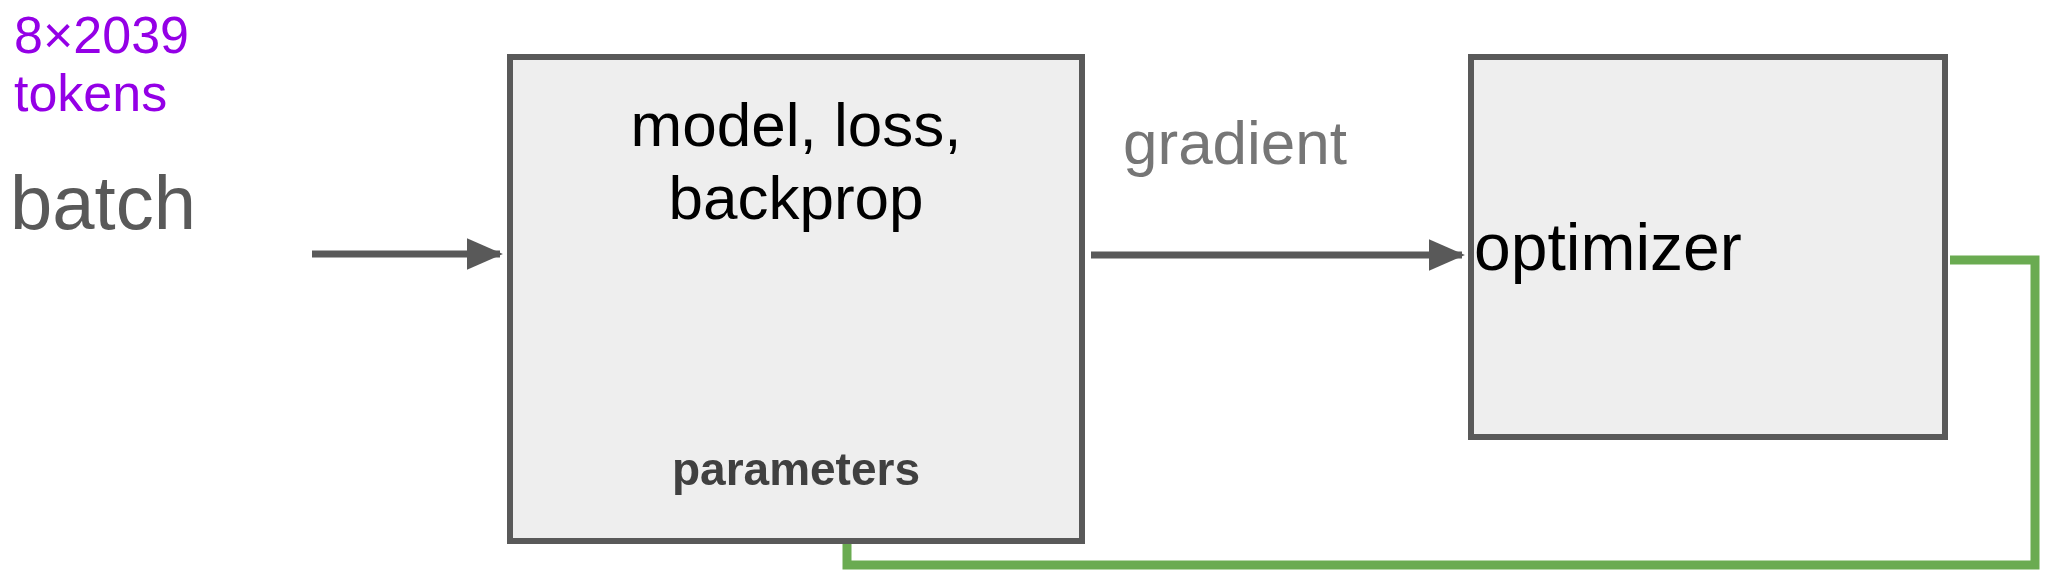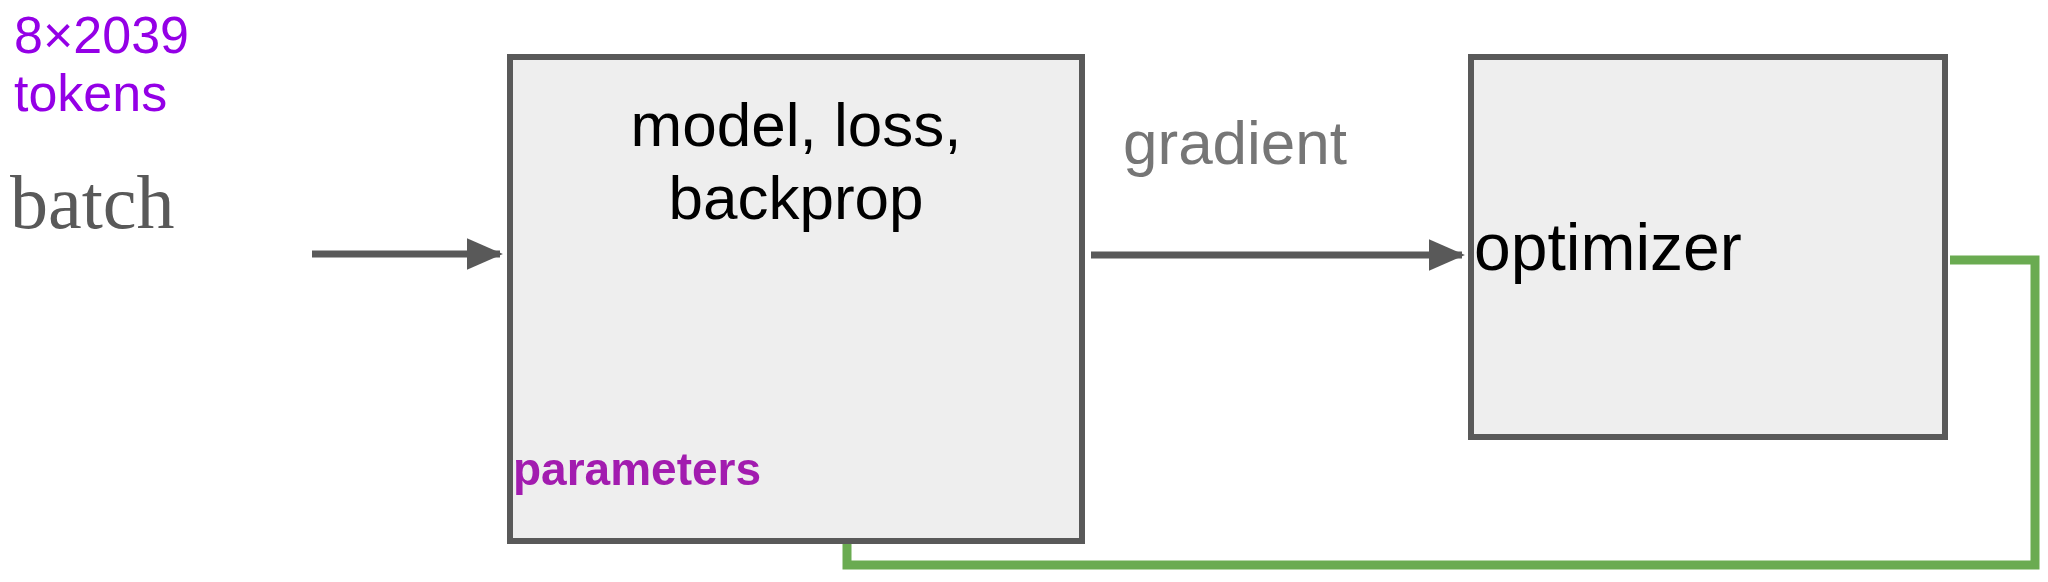--- a/index.html
+++ b/index.html
@@ -34,21 +34,20 @@
     top: 6px;
     font-size: 52px;
     color: #9400e6;
     letter-spacing: 0px;
   }
   #batch-label {
     left: 10px;
     top: 160px;
     font-size: 76px;
     color: #595959;
-    font-family: Liberation Serif, serif;
   }
   #gradient-label {
     left: 1123px;
     top: 108px;
     font-size: 62px;
     color: #767676;
   }
   .box {
     position: absolute;
     background: #eeeeee;
@@ -76,23 +75,24 @@
     font-size: 62px;
     color: #000000;
     line-height: 1.18;
     white-space: pre-line;
   }
   #model-box-params {
     position: absolute;
     left: 0;
     right: 0;
     bottom: 42px;
+    text-align: center;
     font-size: 46px;
     font-weight: bold;
-    color: #a21caf;
+    color: #404040;
   }
   #optimizer-box-title {
     position: absolute;
     left: 0;
     right: 0;
     top: 50%;
     transform: translateY(-50%);
     text-align: left;
     font-size: 66px;
     color: #000000;

